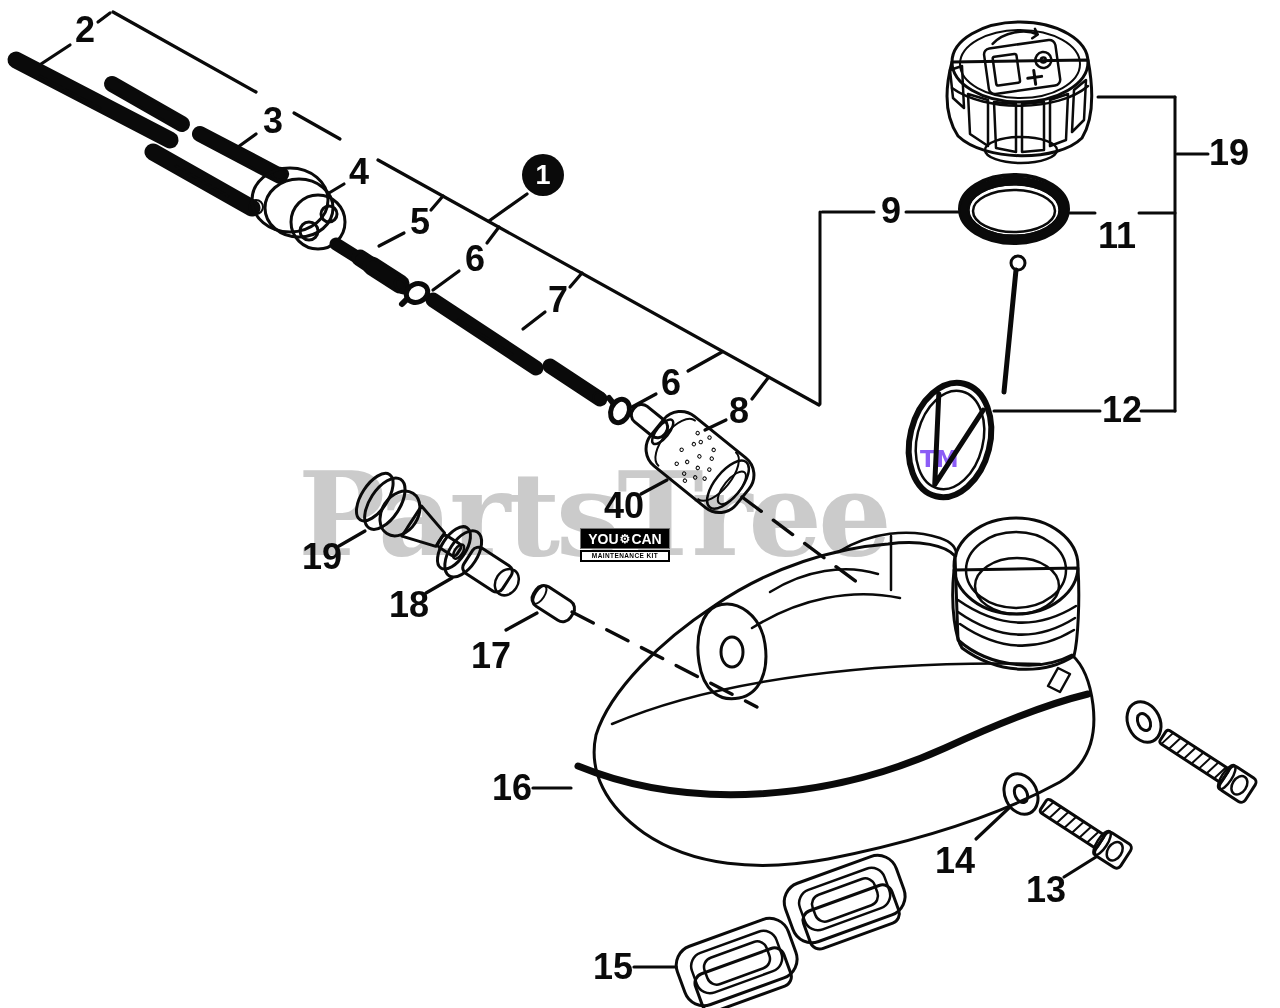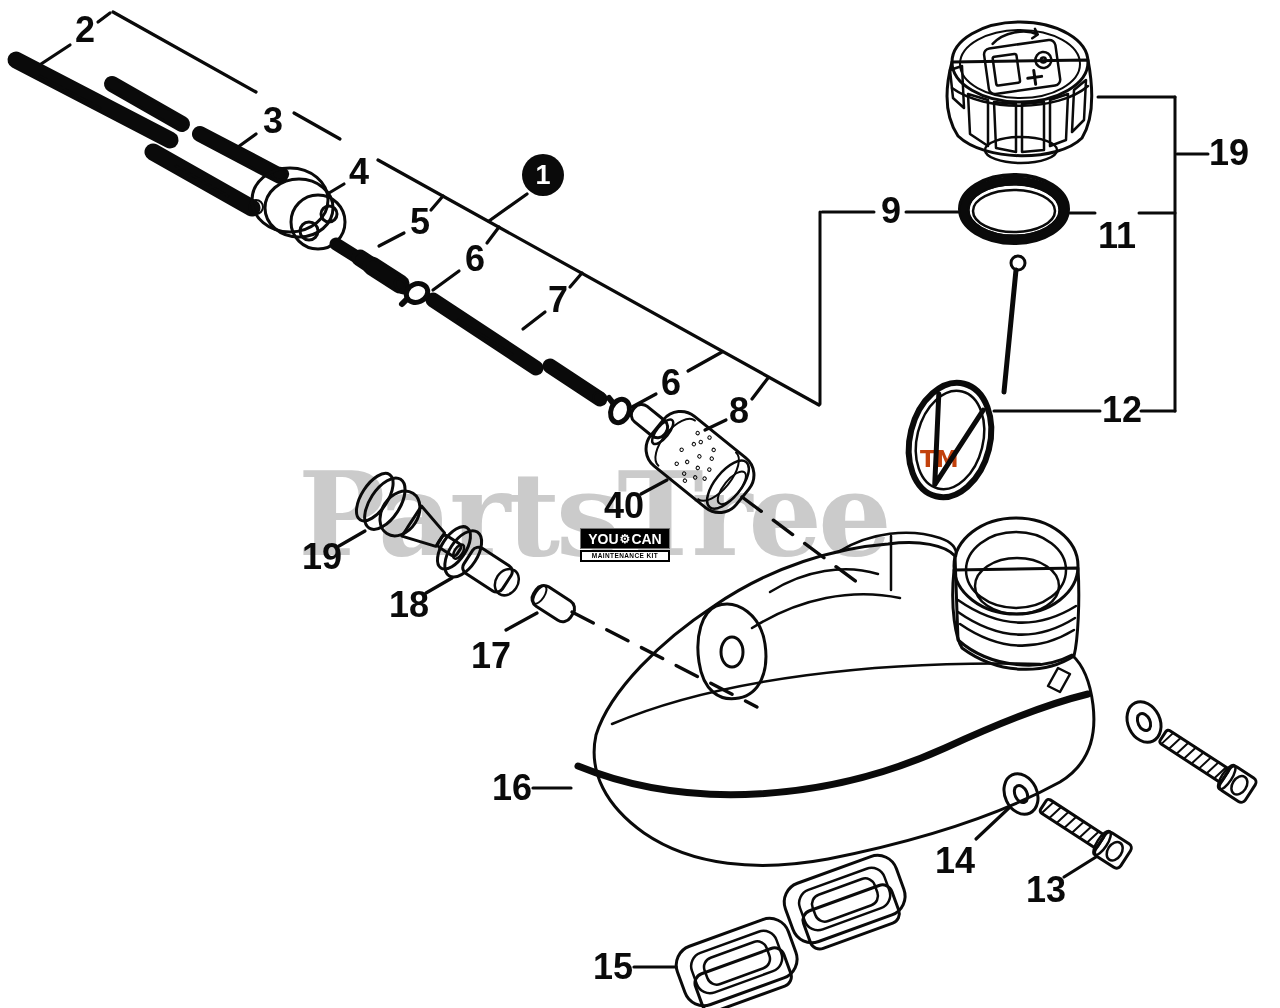--- a/index.html
+++ b/index.html
@@ -7,21 +7,21 @@
          font-family:"Liberation Sans", sans-serif;}
   svg{position:absolute;left:0;top:0;}
   .lines path,.lines line,.lines polyline,.lines ellipse,.lines circle,.lines rect{
     stroke:#0a0a0a;fill:none;stroke-linecap:round;stroke-linejoin:round;}
   .wf{fill:#ffffff;}
   .bf{fill:#0a0a0a;}
   .watermark{position:absolute;left:298px;top:446px;font-family:"DejaVu Serif", serif;
              font-weight:bold;font-size:116px;letter-spacing:-4px;color:#cbcbcb;
              white-space:nowrap;user-select:none;}
   .watermark-tm{position:absolute;left:920px;top:446px;font-family:"DejaVu Sans", sans-serif;
-             font-weight:bold;font-size:23px;color:#c2410c;}
+             font-weight:bold;font-size:23px;color:#8b5cf6;}
   .callout{position:absolute;transform:translate(-50%,-50%);font-weight:bold;font-size:36px;
            color:#0a0a0a;line-height:1;white-space:nowrap;}
   .callout-circle{position:absolute;width:42px;height:42px;background:#0a0a0a;border-radius:50%;
            transform:translate(-50%,-50%);display:flex;align-items:center;justify-content:center;
            color:#ffffff;font-weight:bold;font-size:27px;}
   .kit-badge{position:absolute;left:580px;top:528px;width:90px;}
   .kit-row1{background:#000;color:#fff;font-weight:bold;font-size:14px;height:19px;
             display:flex;align-items:center;justify-content:center;gap:1px;
             border:1px solid #737373;letter-spacing:0px;}
   .kit-gear{font-size:12px;line-height:1;color:#fff;}

